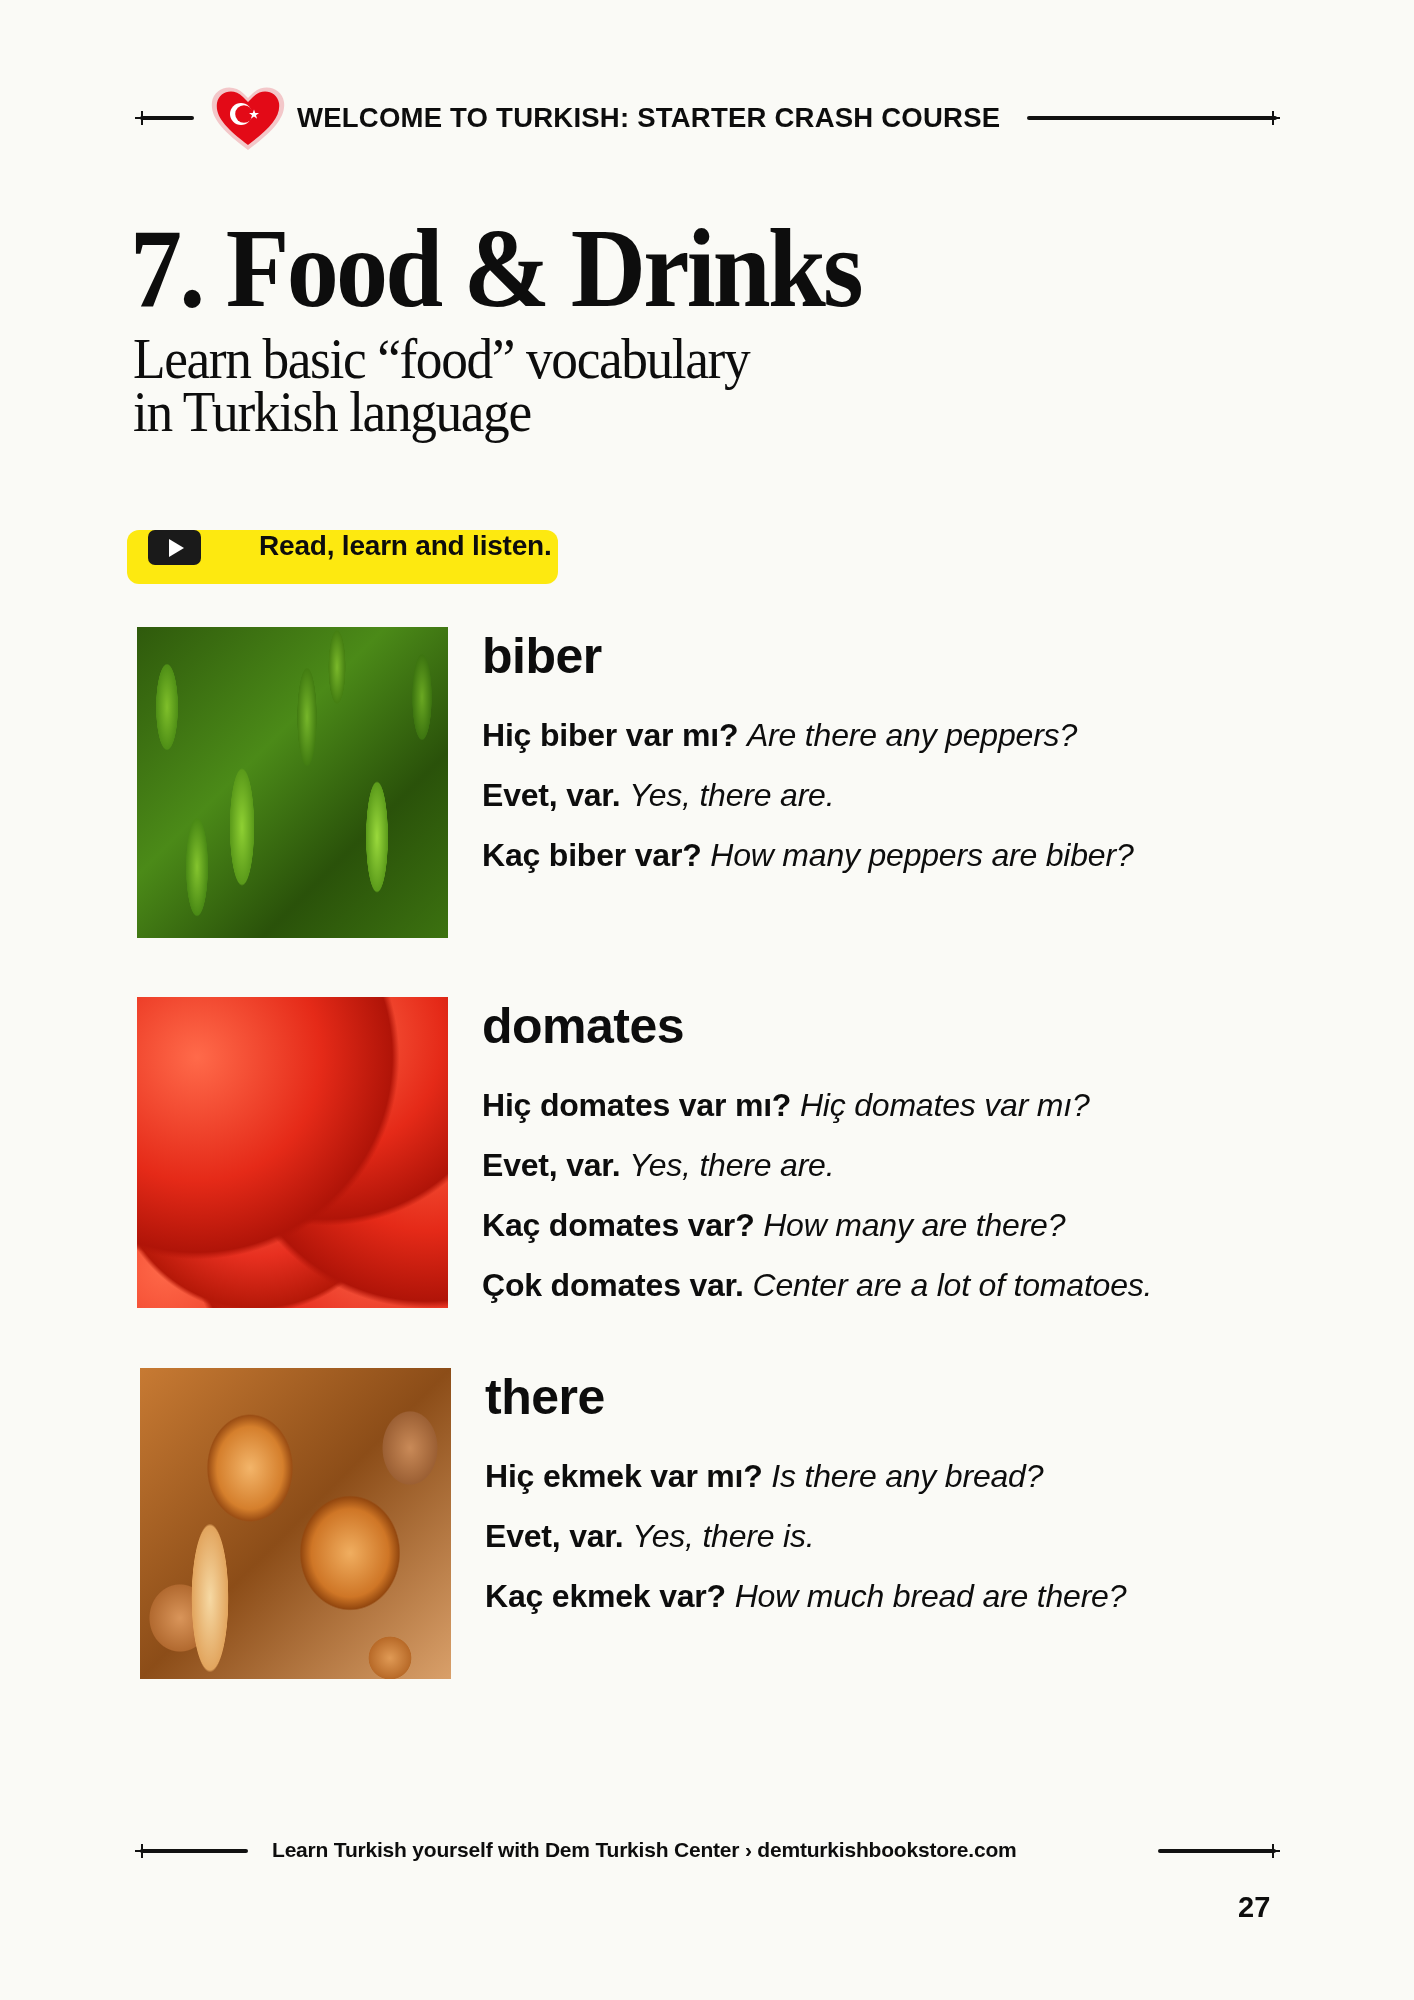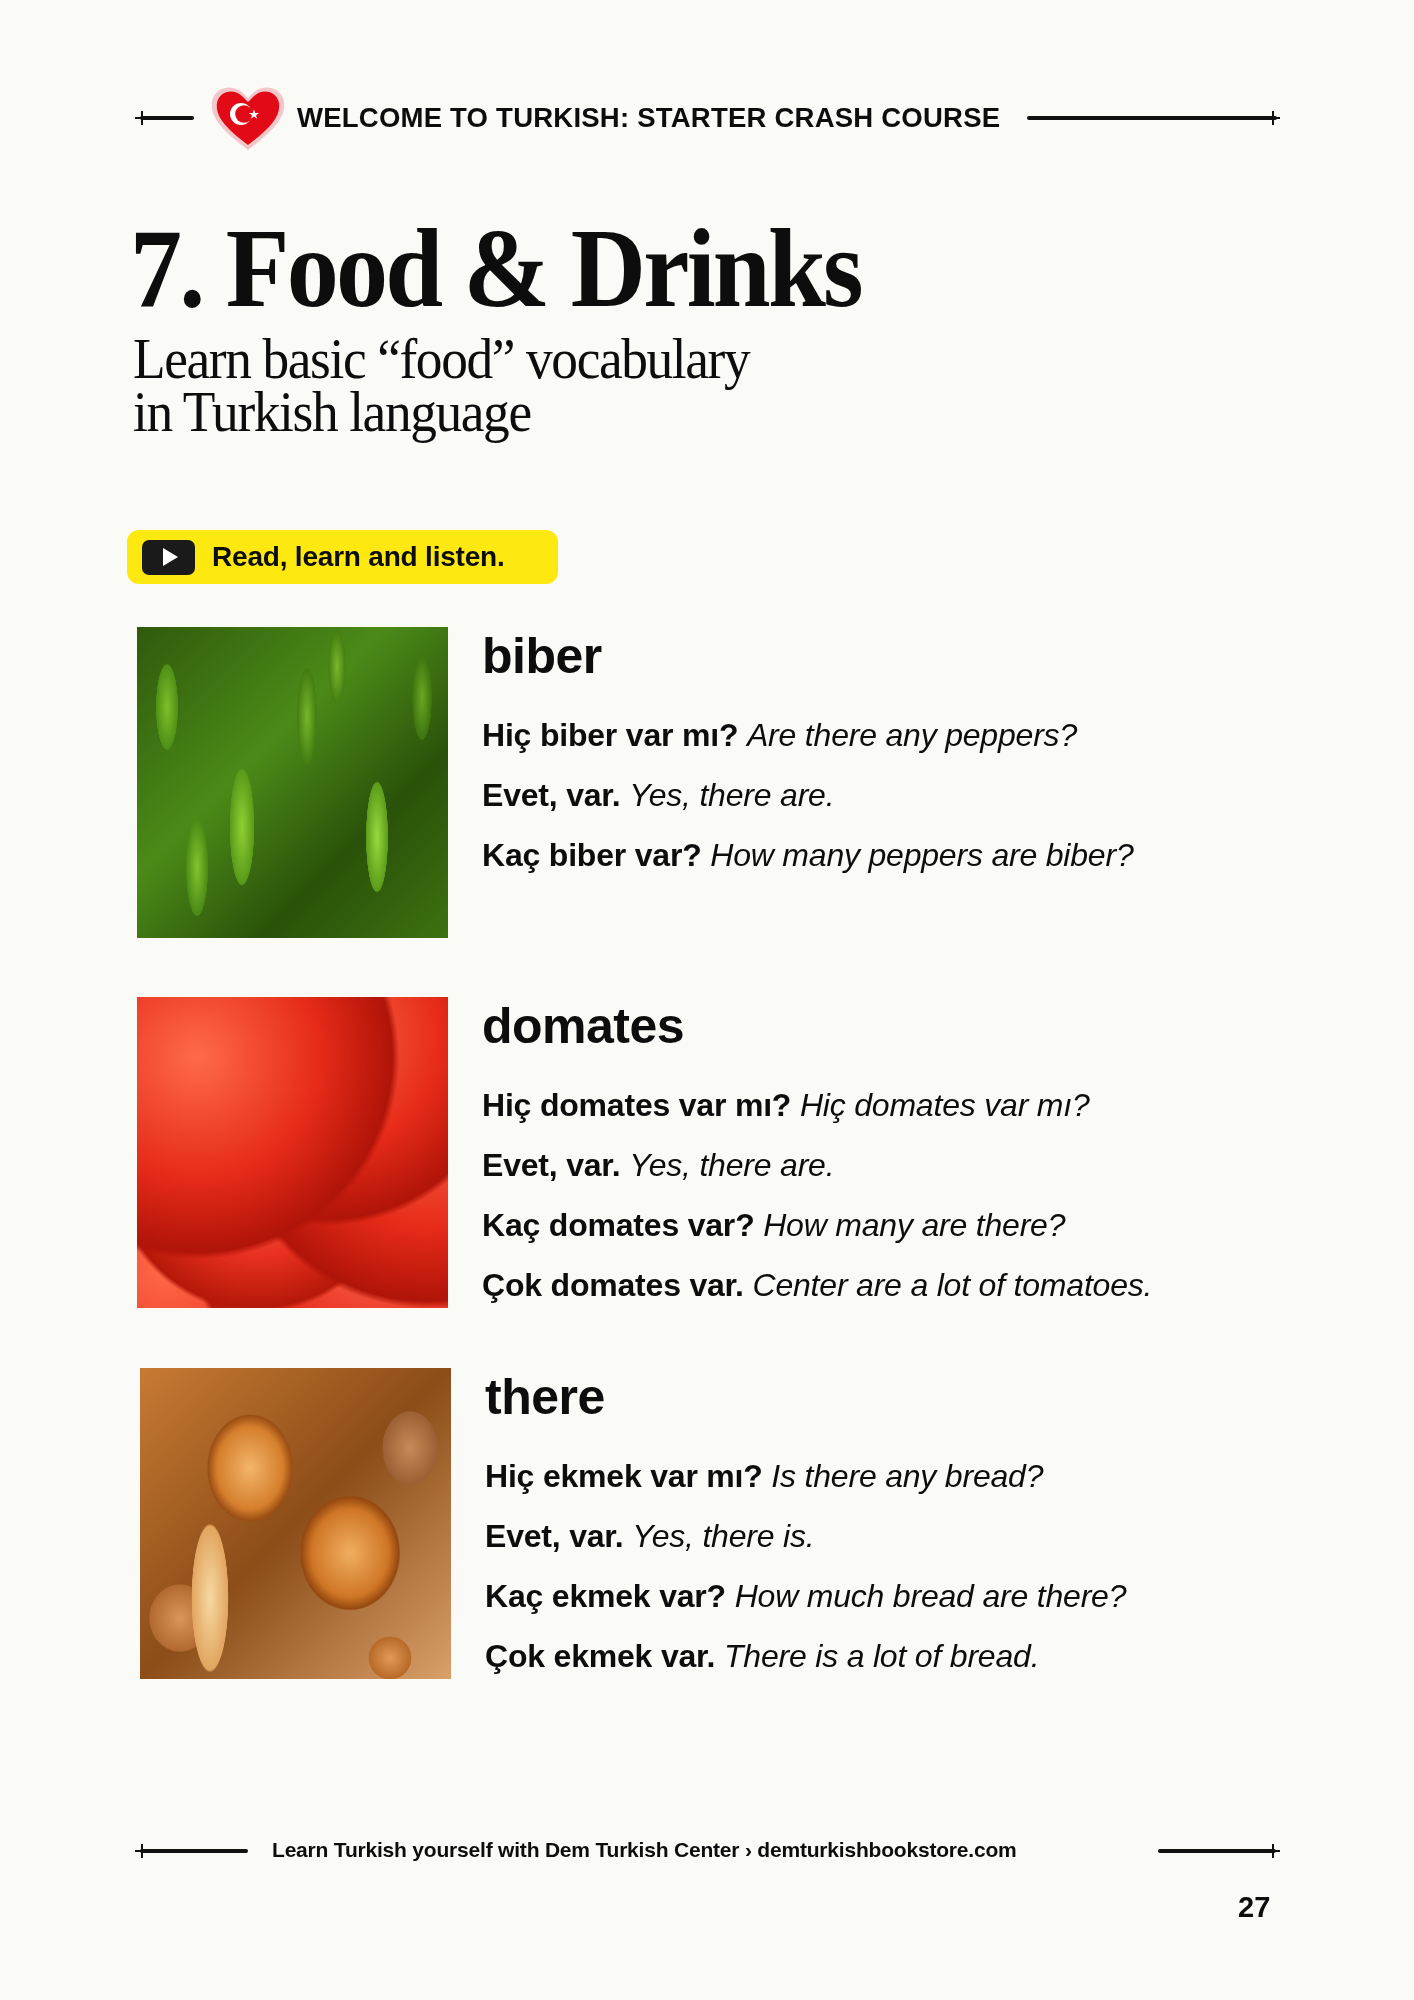--- a/index.html
+++ b/index.html
@@ -42,21 +42,21 @@
     font-family: "Liberation Serif", "DejaVu Serif", serif;
     font-size: 58px; line-height: 53px; letter-spacing: -1.5px;
     transform: scaleX(0.92); transform-origin: left top;
   }
   .page-subtitle div { white-space: nowrap; }
 
   
   .pill {
     position: absolute; left: 127px; top: 530px; width: 431px; height: 54px;
     background: #fde910; border-radius: 12px;
-    display: flex; align-items: center; padding-left: 15px;
+    display: flex; padding-left: 21px; gap: 41px;
   }
   .play-box {
     width: 53px; height: 35px; background: #1a1a1a; border-radius: 7px;
     display: flex; align-items: center; justify-content: center;
   }
   .play-box .tri {
     width: 0; height: 0;
     border-top: 9px solid transparent; border-bottom: 9px solid transparent;
     border-left: 15px solid #fff; margin-left: 3px;
   }
@@ -183,21 +183,20 @@
 </div>
 
 <div class="card" style="top:1368px; left:140px;">
   <div class="photo bread"></div>
   <div class="text">
     <div class="word">there</div>
     <div class="lines">
       <div class="line"><span class="tr">Hiç ekmek var mı?</span> <span class="en">Is there any bread?</span></div>
       <div class="line"><span class="tr">Evet, var.</span> <span class="en">Yes, there is.</span></div>
       <div class="line"><span class="tr">Kaç ekmek var?</span> <span class="en">How much bread are there?</span></div>
-      <div class="line"><span class="tr">Çok ekmek var.</span> <span class="en">There is a lot of bread.</span></div>
     </div>
   </div>
 </div>
 
 <div class="rule" style="left:140px; top:1849px; width:108px;"></div>
 <div class="spark" style="left:135px; top:1844px;"></div>
 <div class="footer-text">
   <span class="strong">Learn Turkish yourself with Dem Turkish Center ›</span>
   <span class="url">demturkishbookstore.com</span>
 </div>

